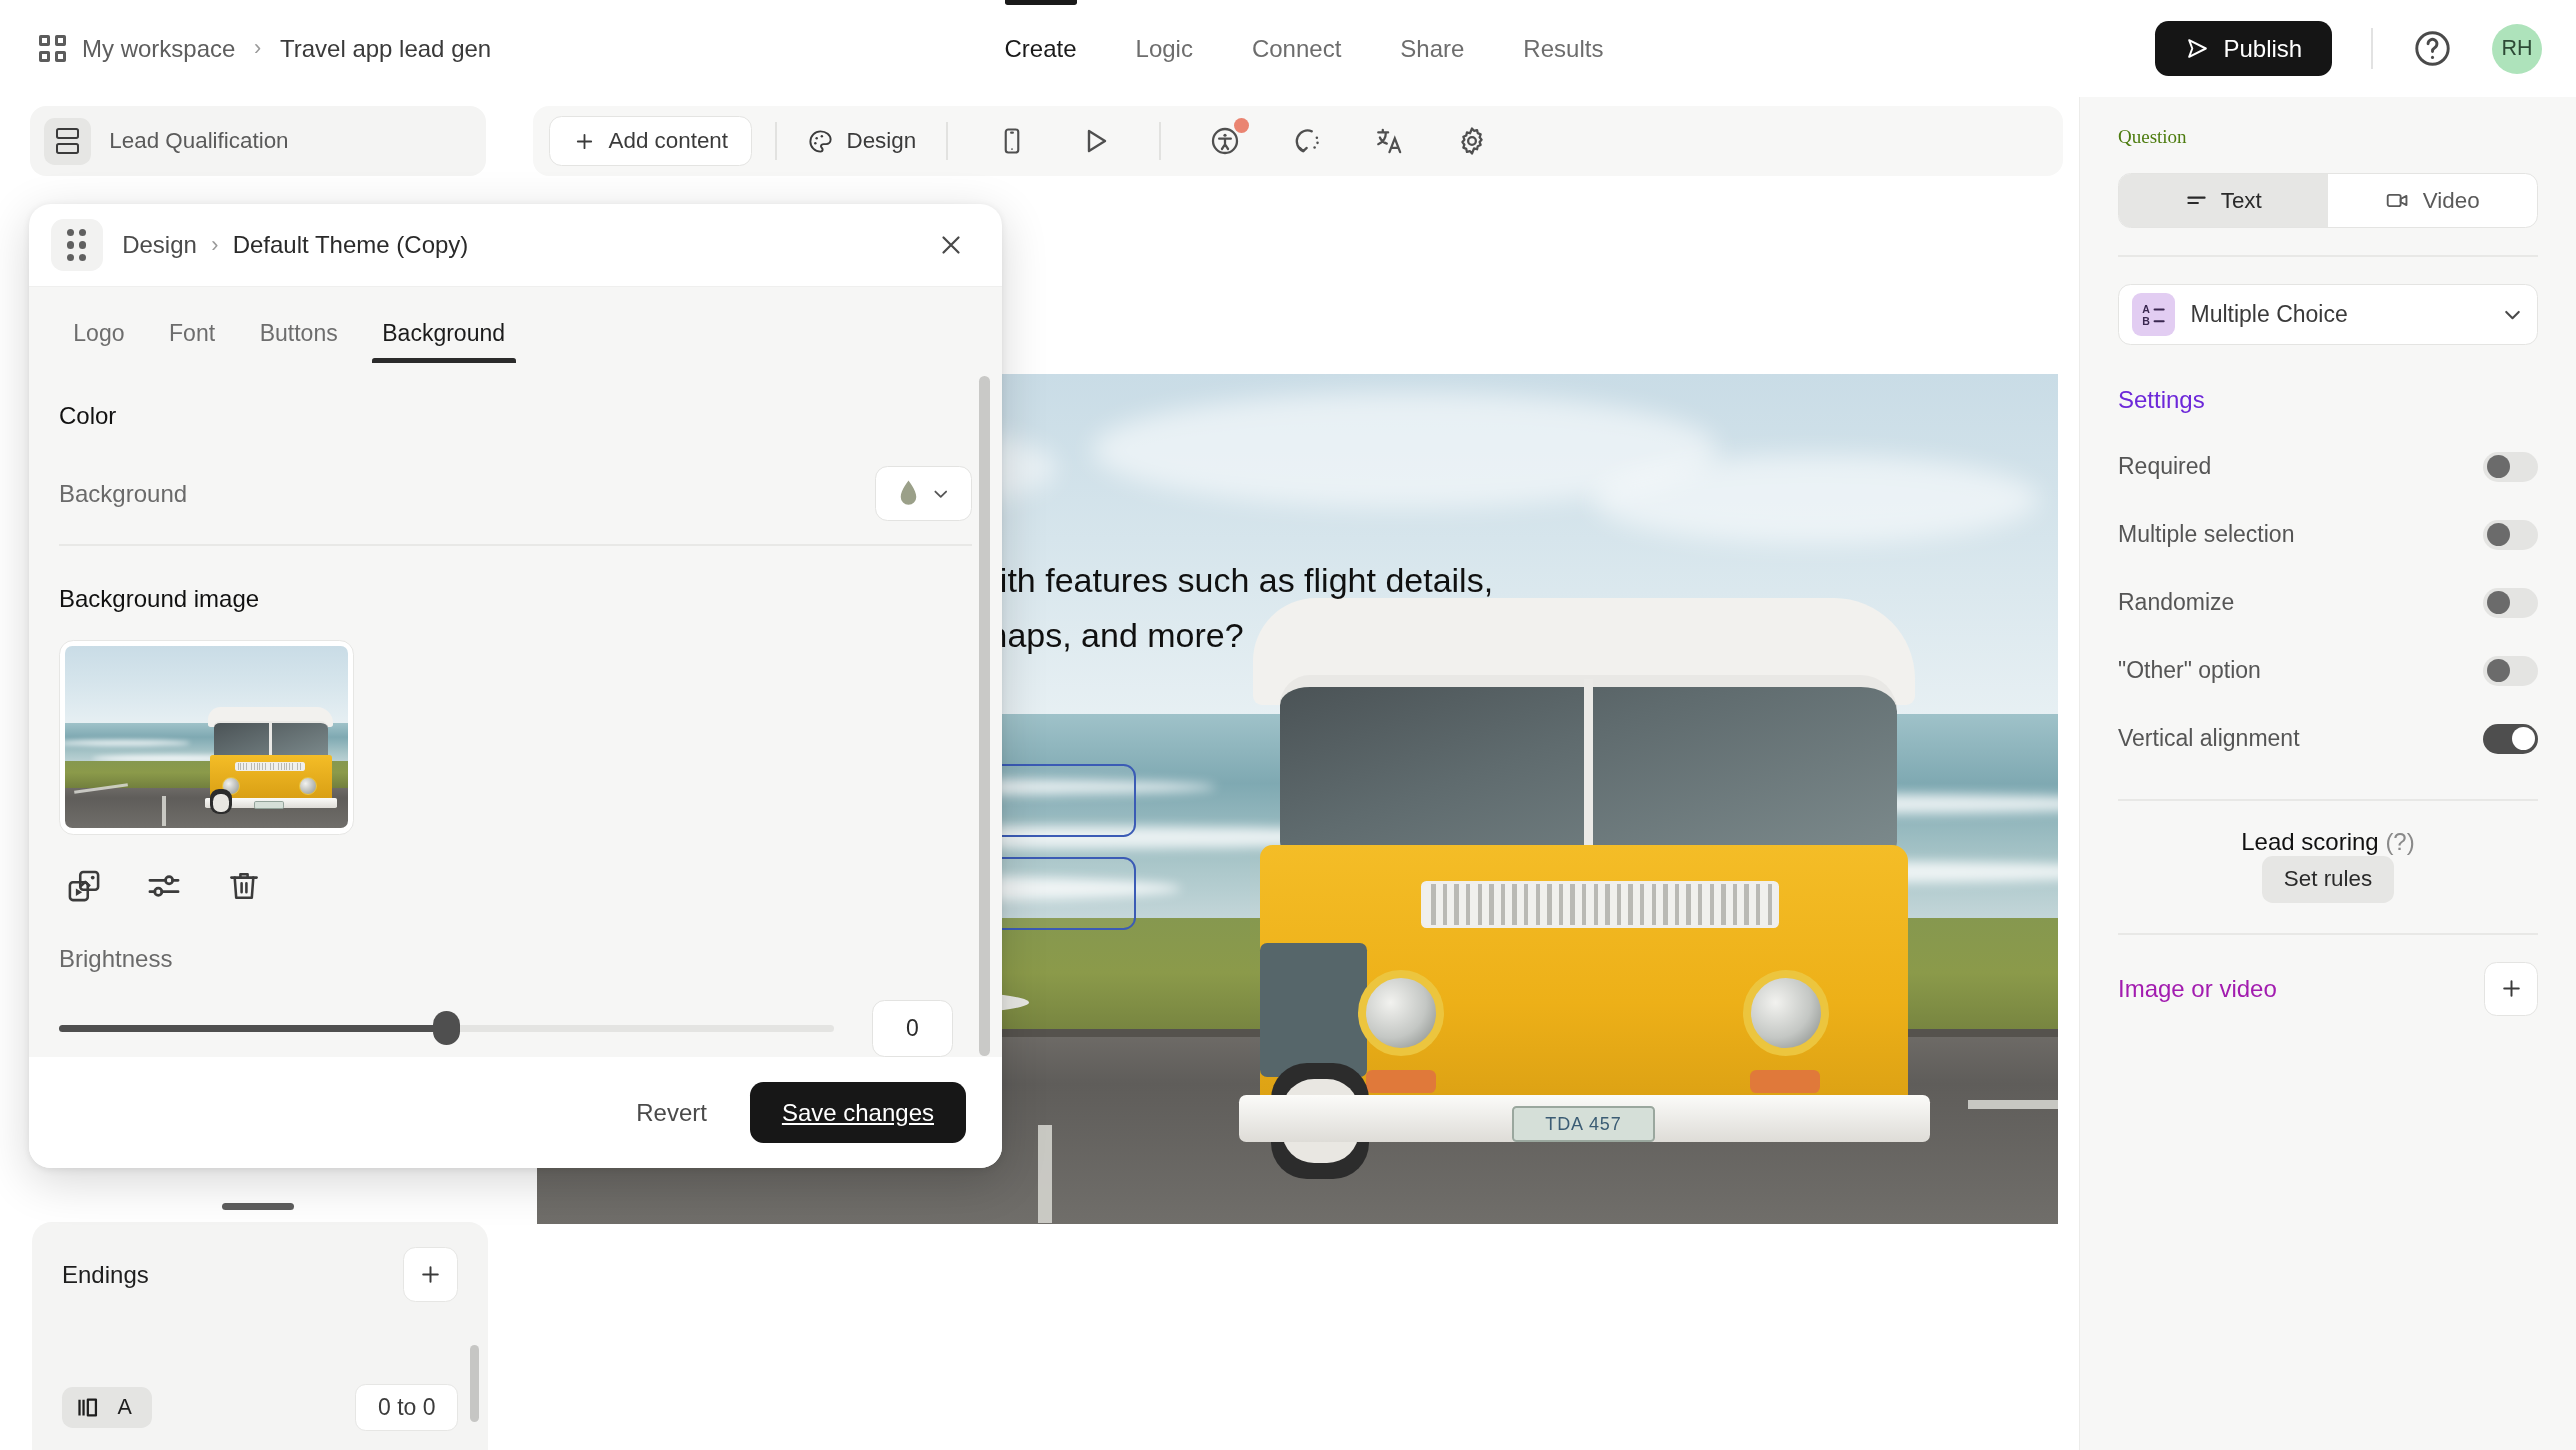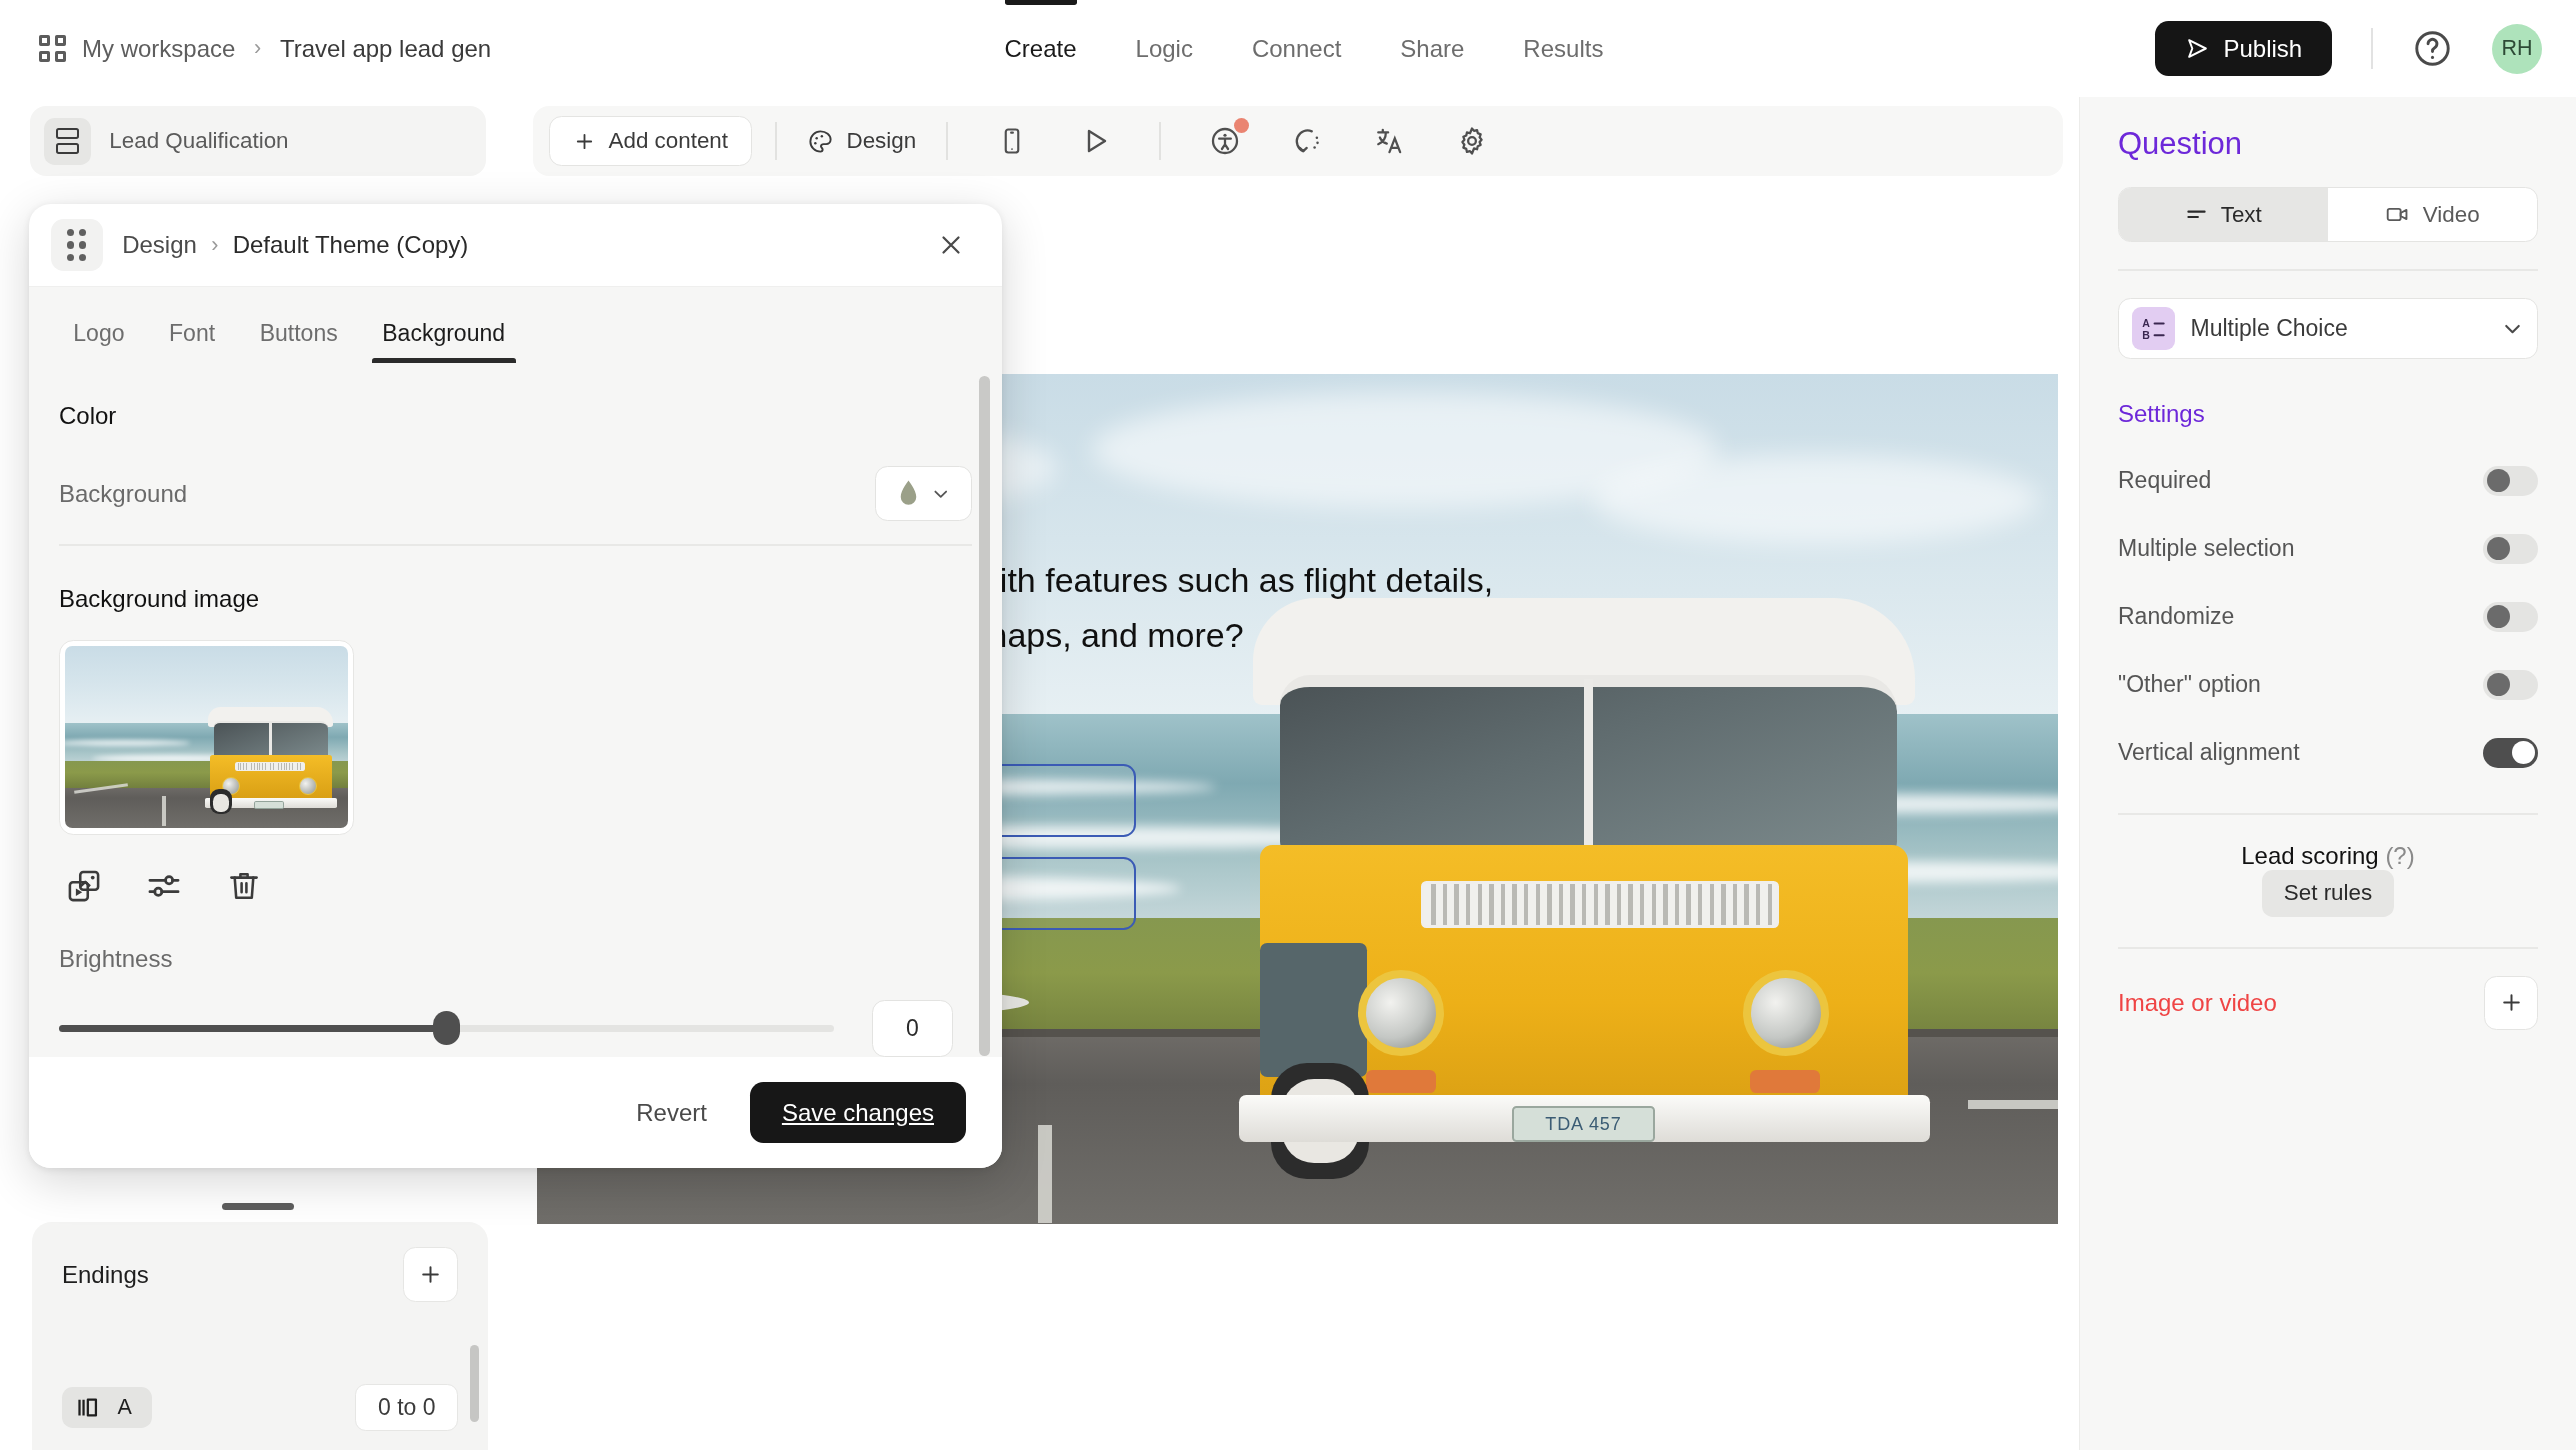--- a/index.html
+++ b/index.html
@@ -241,21 +241,21 @@
   .savebtn {
     background: #171717; color: #fff; border-radius: 13.4px; height: 61px; padding: 0 32px;
     display: flex; align-items: center; font-size: 24px; cursor: pointer; text-decoration: underline;
   }
 
   
   .rsidebar {
     position: absolute; right: 0; top: 97px; width: 497px; height: 1354px;
     background: #f7f7f6; border-left: 1.8px solid #ececea; padding: 29px 38px;
   }
-  .rs-title { font-size: 31px; color: #6d28d9; }
+  .rs-title { font-size: 19px; color: #4d7c0f; font-family: Liberation Serif, serif; }
   .seg {
     margin-top: 25px; height: 55px; background: #fff; border: 1.8px solid #e4e4e2; border-radius: 12.5px;
     display: flex; overflow: hidden;
   }
   .seg-item {
     flex: 1; display: flex; align-items: center; justify-content: center; gap: 12.5px;
     font-size: 22.4px; color: #5a5a5a; cursor: pointer;
   }
   .seg-item.active { background: #e6e6e4; color: #2a2a2a; }
   .rs-hr { height: 1.8px; background: #e8e8e6; margin: 27px 0; }
@@ -276,21 +276,21 @@
     width: 55px; height: 30px; border-radius: 15px; background: #e4e4e2; position: relative; cursor: pointer;
   }
   .toggle i { position: absolute; width: 23px; height: 23px; border-radius: 50%; background: #6b6b6b; top: 3.6px; left: 3.6px; }
   .toggle.on { background: #4e4e4e; }
   .toggle.on i { background: #fff; left: 29px; }
   .lead-row { display: flex; align-items: center; justify-content: space-between; margin-top: 0; flex-direction: column; }
   .lead-label { font-size: 24px; color: #111; }
   .lead-label .q { color: #8a8a8a; }
   .setrules { background: #e6e6e4; border-radius: 10.7px; padding: 10.7px 21.5px; font-size: 22.4px; color: #2a2a2a; cursor: pointer; }
   .iv-row { display: flex; align-items: center; justify-content: space-between; }
-  .iv-label { font-size: 24px; color: #ef4444; }
+  .iv-label { font-size: 24px; color: #a21caf; }
   .iv-plus {
     width: 54px; height: 54px; background: #fff; border: 1.8px solid #e4e4e2; border-radius: 12.5px;
     display: flex; align-items: center; justify-content: center; cursor: pointer;
   }
   svg { display: block; }
 </style>
 </head>
 <body>
 
 <div class="topbar">

